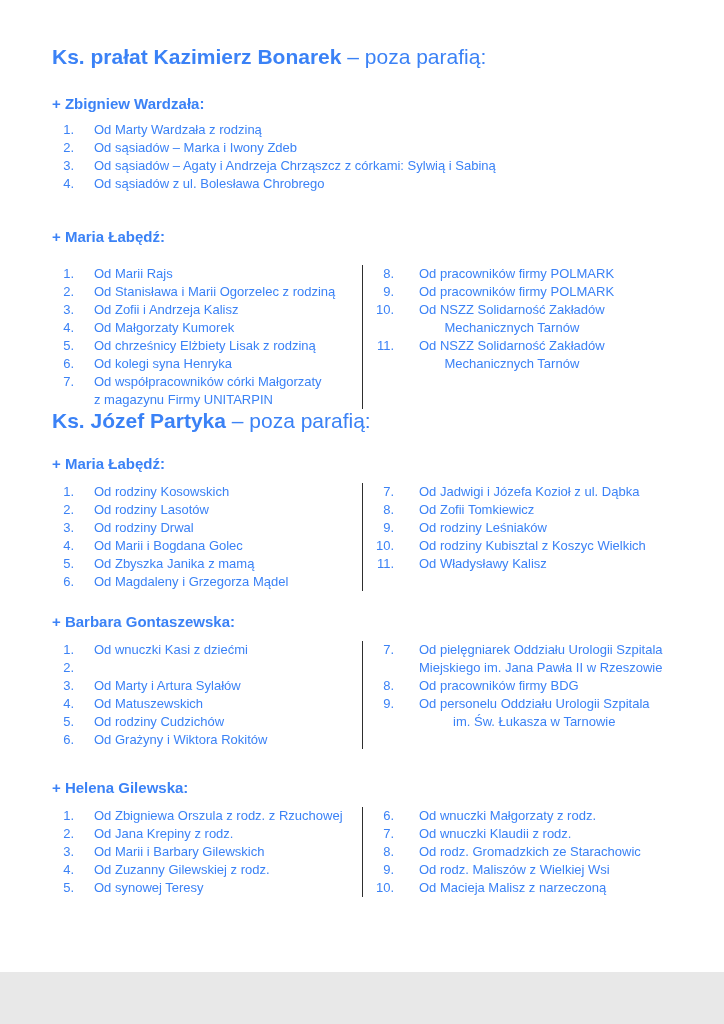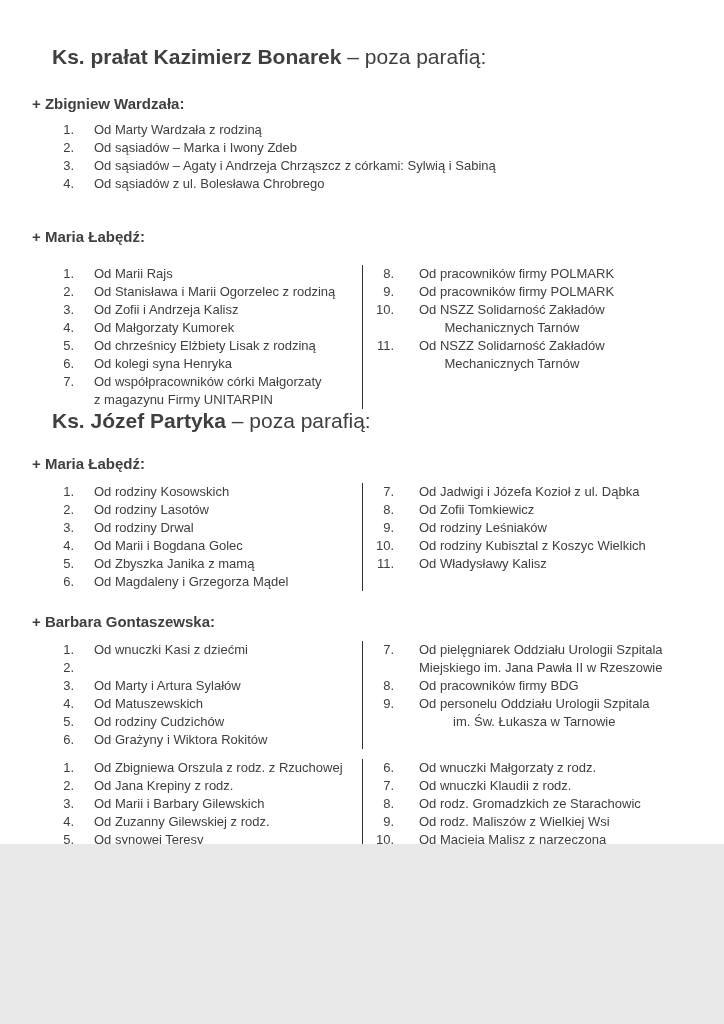--- a/index.html
+++ b/index.html
@@ -1,23 +1,23 @@
 <!DOCTYPE html>
 <html lang="pl"><head>
 <meta charset="utf-8">
 <style>
   html,body{margin:0;padding:0;background:#e8e8e8;}
   .page{
-    width:724px;height:844px;background:#ffffff;margin:0 auto;
+    width:724px;height:972px;background:#ffffff;margin:0 auto;
     font-family:"Liberation Sans","DejaVu Sans",sans-serif;
-    color:#404040;position:relative;overflow:hidden;box-sizing:border-box;
+    color:#3b82f6;position:relative;overflow:hidden;box-sizing:border-box;
   }
   .title{font-size:21px;line-height:24px;margin:0 0 0 52px;white-space:pre;}
   .title .tb{font-weight:bold;}
-  .sub{font-size:15px;line-height:18px;font-weight:bold;margin-left:32px;white-space:pre;}
+  .sub{font-size:15px;line-height:18px;font-weight:bold;margin-left:52px;white-space:pre;}
   .cols{display:flex;margin-left:40px;align-items:stretch;}
   .col{flex:none;}
   .col.left{width:322px;}
   .cols.single .col.left{width:auto;}
   .vline{width:1px;background:#2e2e2e;flex:none;}
   .col.right{flex:1;}
   .row{display:flex;font-size:13px;line-height:18px;}
   .num{flex:none;width:34px;text-align:right;}
   .right .num{width:31px;}
   .txt{margin-left:20px;white-space:pre;}
@@ -215,20 +215,21 @@
           <span class="txt">Od pracowników firmy BDG</span>
         </div>
       <div class="row">
           <span class="num">9.</span>
           <span class="txt">Od personelu Oddziału Urologii Szpitala
 im. Św. Łukasza w Tarnowie</span>
         </div>
     </div>
   </div>
 
+  <div class="sub mt-sub5">+ Helena Gilewska:</div>
   <div class="cols mt-listE">
     <div class="col left">
       <div class="row">
           <span class="num">1.</span>
           <span class="txt">Od Zbigniewa Orszula z rodz. z Rzuchowej</span>
         </div>
       <div class="row">
           <span class="num">2.</span>
           <span class="txt">Od Jana Krepiny z rodz.</span>
         </div>

